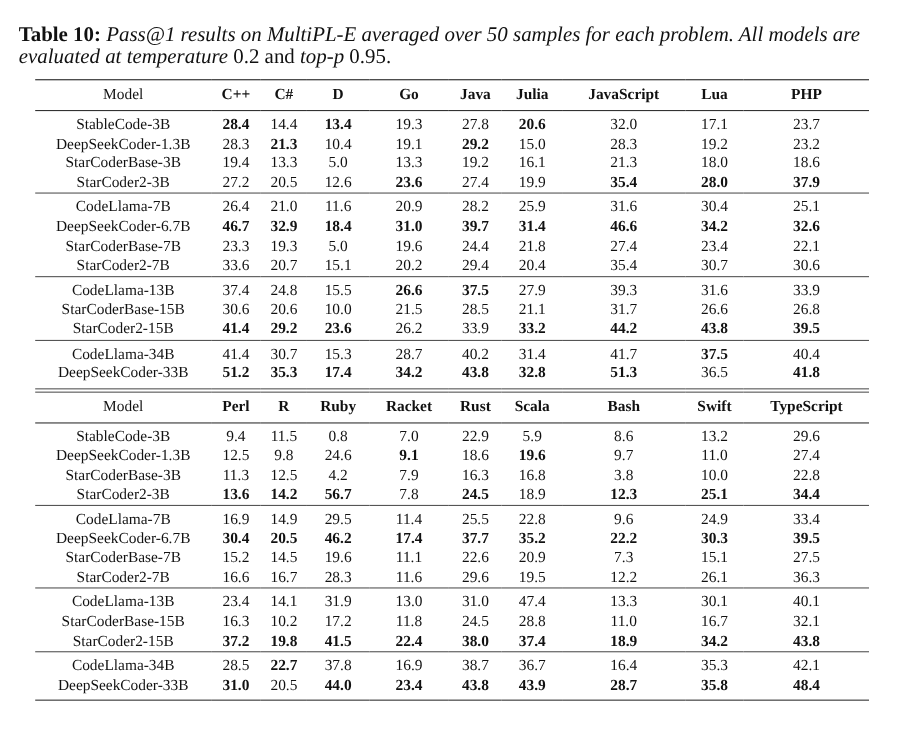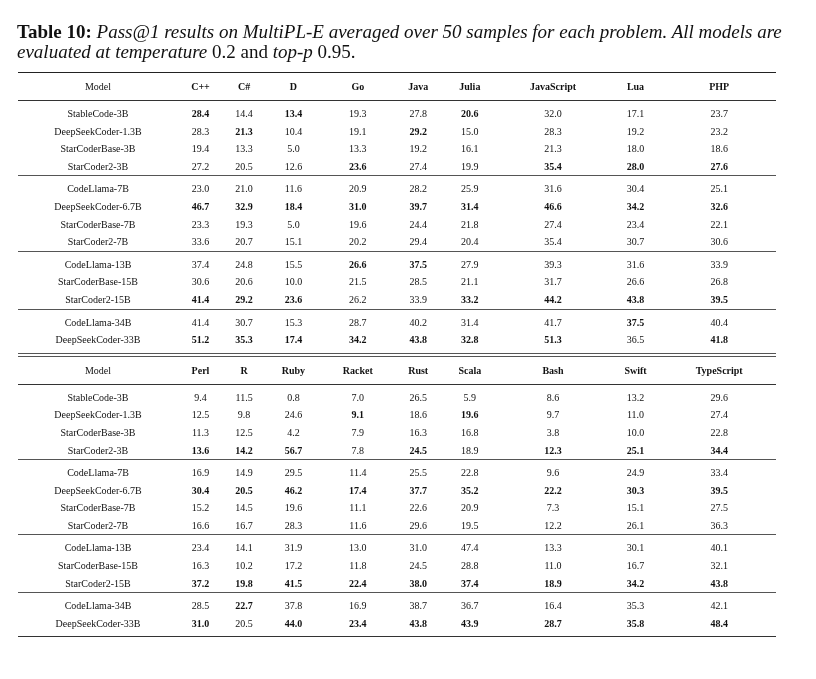--- a/index.html
+++ b/index.html
@@ -9,24 +9,24 @@
     color: #111;
   }
   .caption {
     position: absolute; left: 17px; top: 22px; width: 790px;
     font-family: "Liberation Serif", "DejaVu Serif", serif;
     font-size: 19px; line-height: 19.5px;
   }
   .caption .label { font-weight: bold; }
   .caption .italic { font-style: italic; }
   table {
-    position: absolute; left: 18px; top: 72px; width: 758px;
+    position: absolute; left: 32px; top: 72px; width: 758px;
     border-collapse: collapse;
     font-family: "Liberation Serif", "DejaVu Serif", serif;
-    font-size: 10px;
+    font-size: 14px;
   }
   td, th { padding: 0; text-align: center; height: 17.6px; line-height: 17.6px; white-space: nowrap; }
   th { font-weight: bold; height: 27px; line-height: 27px; }
   th.model-h { font-weight: normal; }
   td.model { width: 160px; margin-top: 27px; }
   td.b { font-weight: bold; }
   tr.top-rule td, tr.top-rule th { border-top: 1.6px solid #222; }
   tr.head th { border-bottom: 1px solid #333; }
   tr.grp-first td { padding-top: 4px; }
   tr.grp-sep td { border-top: 1.6px solid #555; }
@@ -94,25 +94,25 @@
       <tr class="">
         <td class="model">StarCoder2-3B</td>
         <td>27.2</td>
         <td>20.5</td>
         <td>12.6</td>
         <td class="b">23.6</td>
         <td>27.4</td>
         <td>19.9</td>
         <td class="b">35.4</td>
         <td class="b">28.0</td>
-        <td class="b">27.6</td>
+        <td class="b">37.9</td>
       </tr>
       <tr class="grp-first grp-sep">
         <td class="model">CodeLlama-7B</td>
-        <td>23.0</td>
+        <td>26.4</td>
         <td>21.0</td>
         <td>11.6</td>
         <td>20.9</td>
         <td>28.2</td>
         <td>25.9</td>
         <td>31.6</td>
         <td>30.4</td>
         <td>25.1</td>
       </tr>
       <tr class="">
@@ -222,21 +222,21 @@
         <th>Bash</th>
         <th>Swift</th>
         <th>TypeScript</th>
       </tr>
       <tr class="grp-first">
         <td class="model">StableCode-3B</td>
         <td>9.4</td>
         <td>11.5</td>
         <td>0.8</td>
         <td>7.0</td>
-        <td>26.5</td>
+        <td>22.9</td>
         <td>5.9</td>
         <td>8.6</td>
         <td>13.2</td>
         <td>29.6</td>
       </tr>
       <tr class="">
         <td class="model">DeepSeekCoder-1.3B</td>
         <td>12.5</td>
         <td>9.8</td>
         <td>24.6</td>

